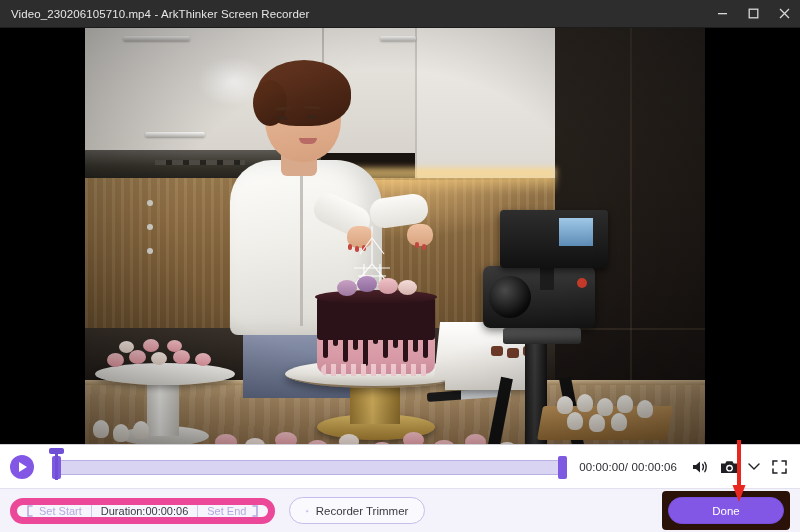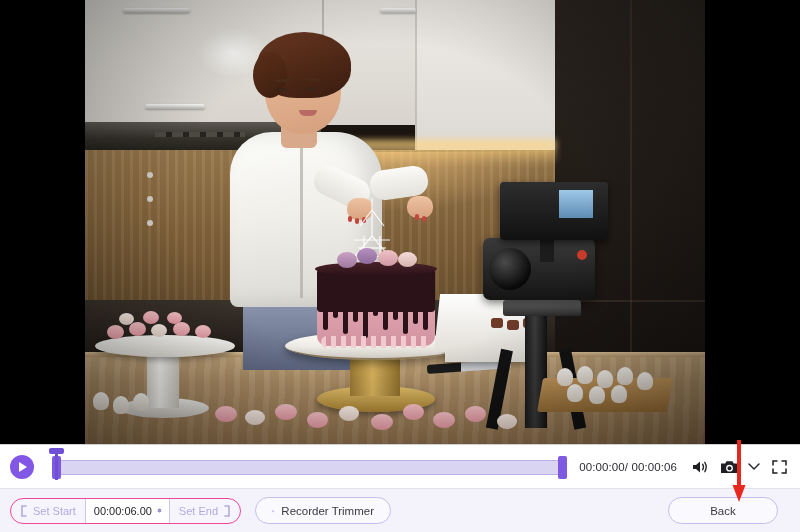--- a/index.html
+++ b/index.html
@@ -434,21 +434,21 @@
   .buttons-row {
     flex: 1 1 auto;
     display: flex; align-items: center;
     padding: 0 10px;
     background: #f4f2fb;
     gap: 0;
   }
   .pill {
     display: flex; align-items: center;
     height: 26px;
-    border: 1px solid #ec4899;
+    border: 7px solid #ec4899;
     border-radius: 14px;
     background: #f6f4fd;
     overflow: hidden;
   }
   .trim-group { flex: 0 0 auto; }
   .seg {
     display: flex; align-items: center; justify-content: center;
     height: 100%;
     font-size: 11px; color: #3a3a40;
     padding: 0 9px;
@@ -503,20 +503,41 @@
     left: 732px; top: 440px;
     width: 14px; height: 62px;
     pointer-events: none; z-index: 40;
   }
 </style>
 </head>
 <body>
 
 <div class="app-window">
 
+  <div class="titlebar">
+    <div class="titlebar-title">Video_230206105710.mp4  -  ArkThinker Screen Recorder</div>
+    <div class="titlebar-spacer"></div>
+    <div class="win-btns">
+      <div class="win-btn">
+        <svg width="11" height="11" viewBox="0 0 11 11" aria-hidden="true">
+          <rect x="1" y="5" width="9" height="1.3" fill="currentColor"></rect>
+        </svg>
+      </div>
+      <div class="win-btn">
+        <svg width="11" height="11" viewBox="0 0 11 11" aria-hidden="true">
+          <rect x="1.2" y="1.2" width="8.6" height="8.6" fill="none" stroke="currentColor" stroke-width="1.3"></rect>
+        </svg>
+      </div>
+      <div class="win-btn close">
+        <svg width="11" height="11" viewBox="0 0 11 11" aria-hidden="true">
+          <path d="M1 1 L10 10 M10 1 L1 10" stroke="currentColor" stroke-width="1.25" fill="none"></path>
+        </svg>
+      </div>
+    </div>
+  </div>
 
   <div class="stage">
     <div class="video-frame">
       <div class="scene">
 
         <div class="dark-wall"></div>
         <div class="dark-wall-seam"></div>
         <div class="dark-wall-seam2"></div>
         <div class="cab-top"></div>
         <div class="cab-top-r"></div>
@@ -712,27 +733,21 @@
 
     <div class="buttons-row">
 
       <div class="pill trim-group">
         <div class="seg muted divider-r">
           <svg width="8" height="12" viewBox="0 0 8 12">
             <path d="M6 1 H2 V11 H6" stroke="currentColor" stroke-width="1.6" fill="none" stroke-linecap="round"></path>
           </svg>
           <span>Set Start</span>
         </div>
-        <div class="seg field divider-r">
-          <span>00:00:06.00</span>
-          <span class="spinner">
-            <span>▲</span>
-            <span>▼</span>
-          </span>
-        </div>
+        <div class="seg divider-r">Duration:00:00:06</div>
         <div class="seg muted">
           <span>Set End</span>
           <svg width="8" height="12" viewBox="0 0 8 12">
             <path d="M2 1 H6 V11 H2" stroke="currentColor" stroke-width="1.6" fill="none" stroke-linecap="round"></path>
           </svg>
         </div>
       </div>
 
       <div class="btn-pill btn-adv">
         <svg width="14" height="14" viewBox="0 0 14 14">
@@ -740,26 +755,28 @@
             <circle cx="3" cy="11" r="2.1"></circle>
             <circle cx="11" cy="11" r="2.1"></circle>
             <path d="M4.2 9.4 L10.5 1.2 M9.8 9.4 L3.5 1.2" stroke-linecap="round"></path>
           </g>
         </svg>
         <span>Recorder Trimmer</span>
       </div>
 
       <div class="spacer"></div>
 
-      <div class="btn-pill btn-back">
-        <span>Back</span>
-      </div>
 
       <div class="gap-12"></div>
 
+      <div class="done-wrap">
+        <div class="btn-done">
+          <span>Done</span>
+        </div>
+      </div>
     </div>
   </div>
 
   <svg class="red-arrow" viewBox="0 0 14 62">
     <rect x="5" y="0" width="4" height="46" fill="#e8281e"></rect>
     <path d="M7 62 L0.5 45 L13.5 45 Z" fill="#e8281e"></path>
   </svg>
 
 </div>
 

